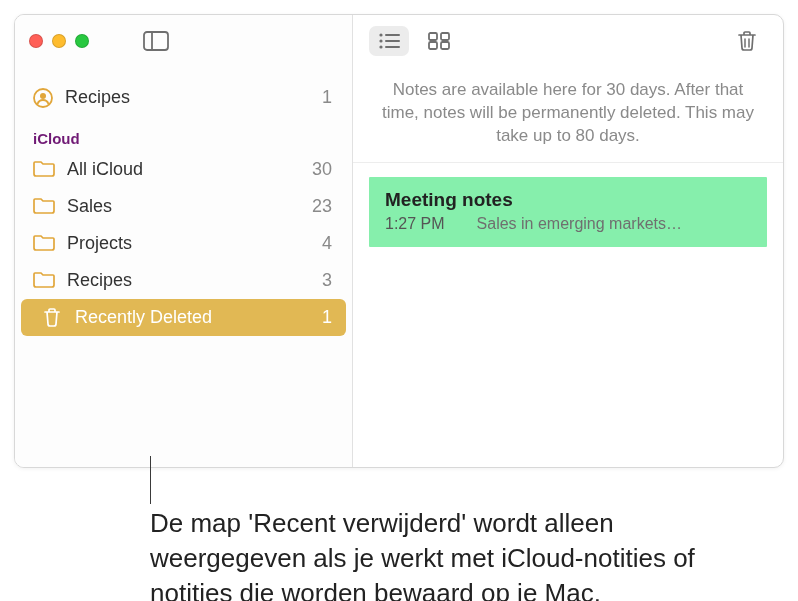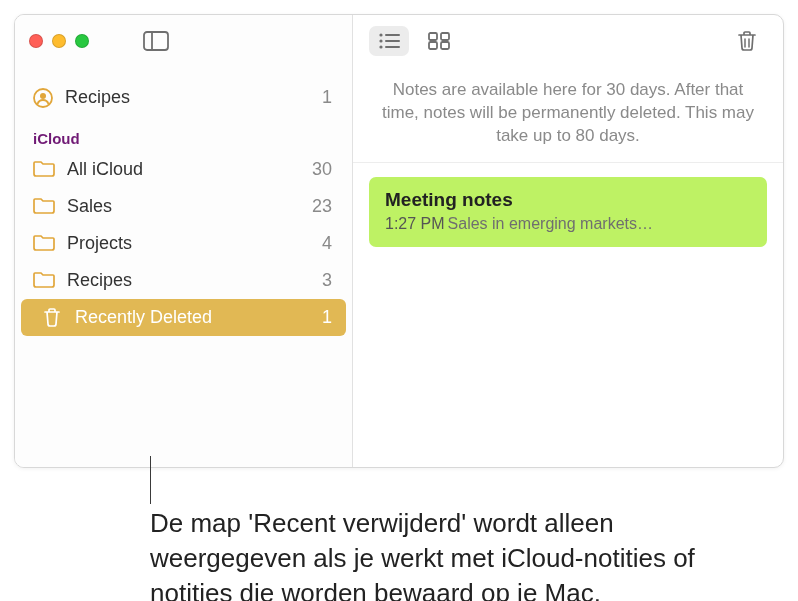--- a/index.html
+++ b/index.html
@@ -107,26 +107,26 @@
   .info-banner {
     padding: 12px 24px 14px 24px;
     color:#8a8a8a;
     font-size:17px;
     text-align:center;
     line-height:1.35;
     border-bottom:1px solid #ededed;
   }
   .note-card {
     margin: 14px 16px;
-    background:#bef264;
-    border-radius:7px;
+    background:#86efac;
+    border-radius:1px;
     padding: 12px 16px 14px 16px;
   }
   .note-title { font-weight:700; font-size:19px; color:#222; margin-bottom:4px; }
-  .note-meta { font-size:16px; color:#555; display:flex; gap:3px; }
+  .note-meta { font-size:16px; color:#555; display:flex; gap:32px; }
   .note-meta .preview { color:#6f6f6f; }
 
   .callout-line {
     position:absolute;
     left:150px;
     top:456px;
     width:1px;
     height:48px;
     background:#3a3a3a;
   }

